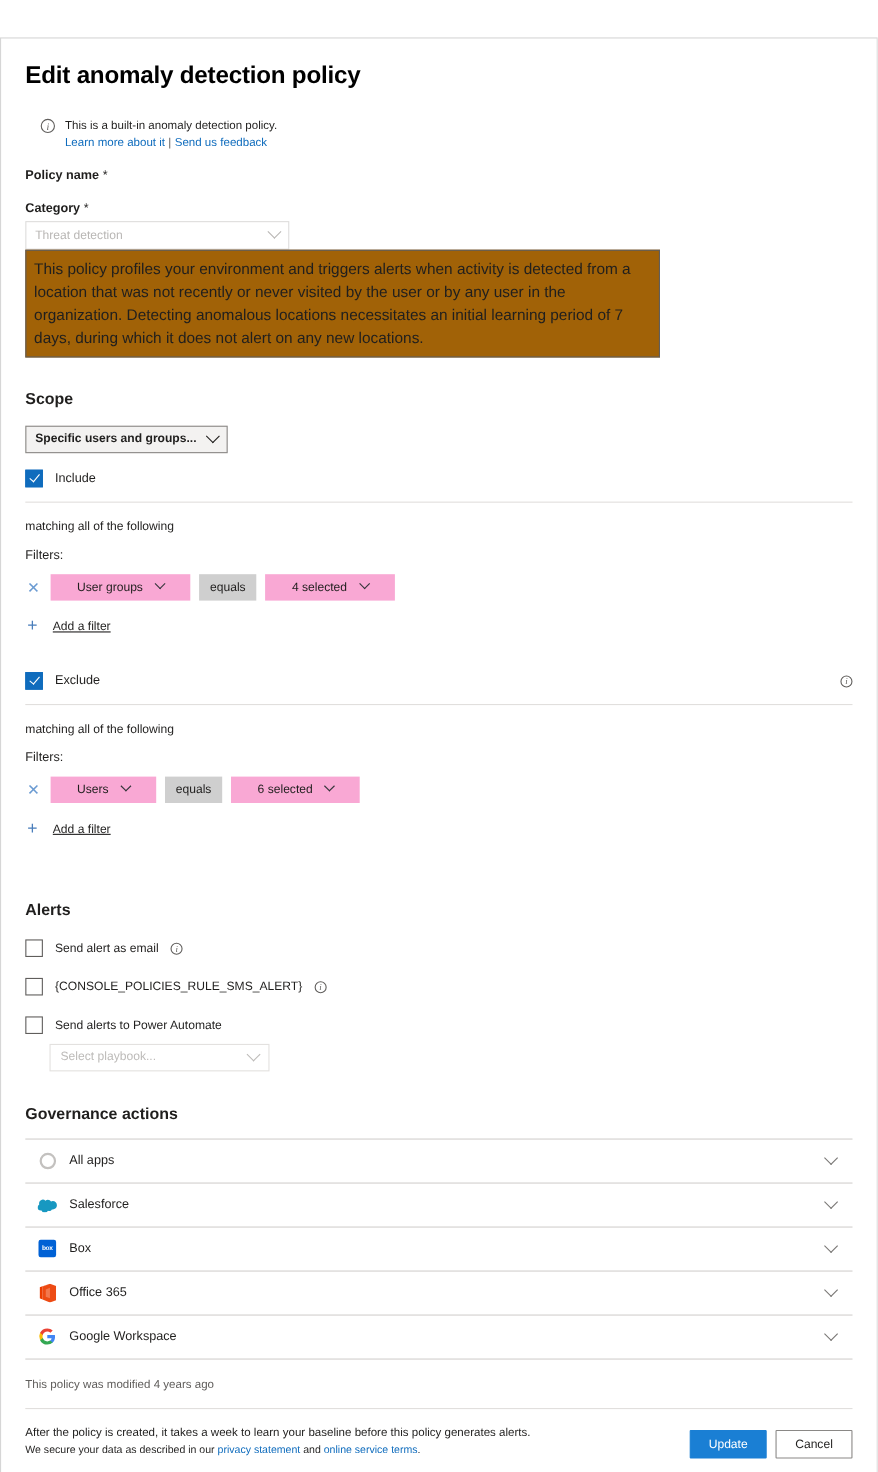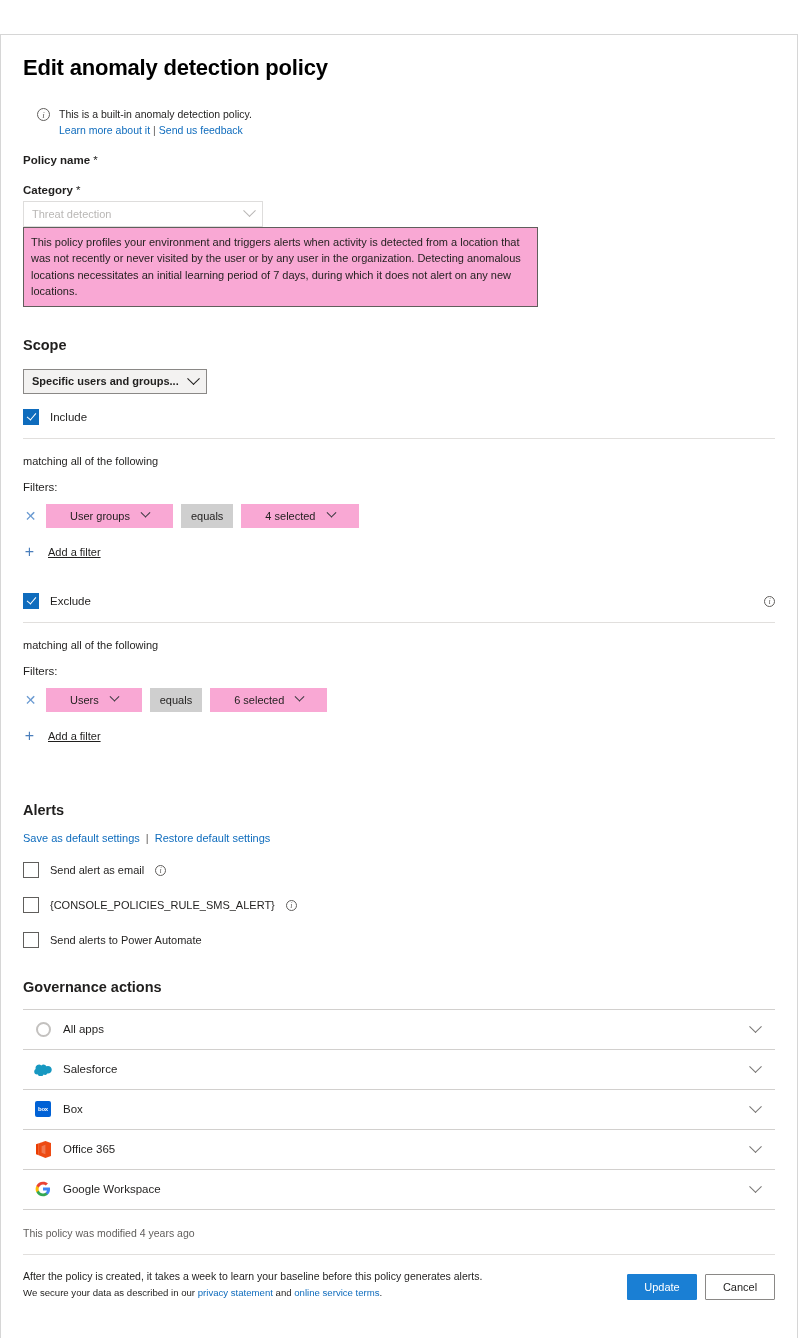--- a/index.html
+++ b/index.html
@@ -123,25 +123,25 @@
     width: 8px;
     height: 8px;
     border-right: 1.3px solid currentColor;
     border-bottom: 1.3px solid currentColor;
     transform: rotate(45deg) translate(-2px, -2px);
   }
   .chev.thin { border-width: 1px; }
 
   .desc-box {
     box-sizing: border-box;
-    width: 515px;
+    width: 577px;
     min-height: 49px;
     border: 1px solid #605e5c;
-    background: #f9a8d4;
-    font-size: 11px;
+    background: #a16207;
+    font-size: 14px;
     line-height: 1.5;
     color: #201f1e;
     padding: 6px 7px;
     white-space: normal;
   }
 
   
   .section-title {
     font-size: 14.5px;
     font-weight: bold;
@@ -510,43 +510,42 @@
     </div>
 
     <div class="add-filter">
       <span class="plus">+</span>
       <span class="add-filter-label">Add a filter</span>
     </div>
 
     
     <div class="section-title" style="margin-top:58px">Alerts</div>
 
-    <div class="alert-links">
-      <span class="lnk">Save as default settings</span>
-      <span class="sep-pipe">|</span>
-      <span class="lnk">Restore default settings</span>
-    </div>
 
     <div class="cb-row" style="margin-top:18px">
       <span class="cb"></span>
       <span class="cb-label small">Send alert as email</span>
       <span class="icon-info tiny">i</span>
     </div>
 
     <div class="cb-row" style="margin-top:19px">
       <span class="cb"></span>
       <span class="cb-label small">{CONSOLE_POLICIES_RULE_SMS_ALERT}</span>
       <span class="icon-info tiny">i</span>
     </div>
 
     <div class="cb-row" style="margin-top:19px">
       <span class="cb"></span>
       <span class="cb-label small">Send alerts to Power Automate</span>
     </div>
 
+    <div class="sel-playbook">
+      <span>Select playbook...</span>
+      <span class="chev thin"></span>
+    </div>
 
     
     <div class="section-title" style="margin-top:31px">Governance actions</div>
 
     <div class="gov-list">
 
       <div class="gov-row">
         <span class="gov-icon-wrap">
           <span class="ic-allapps"></span>
         </span>

